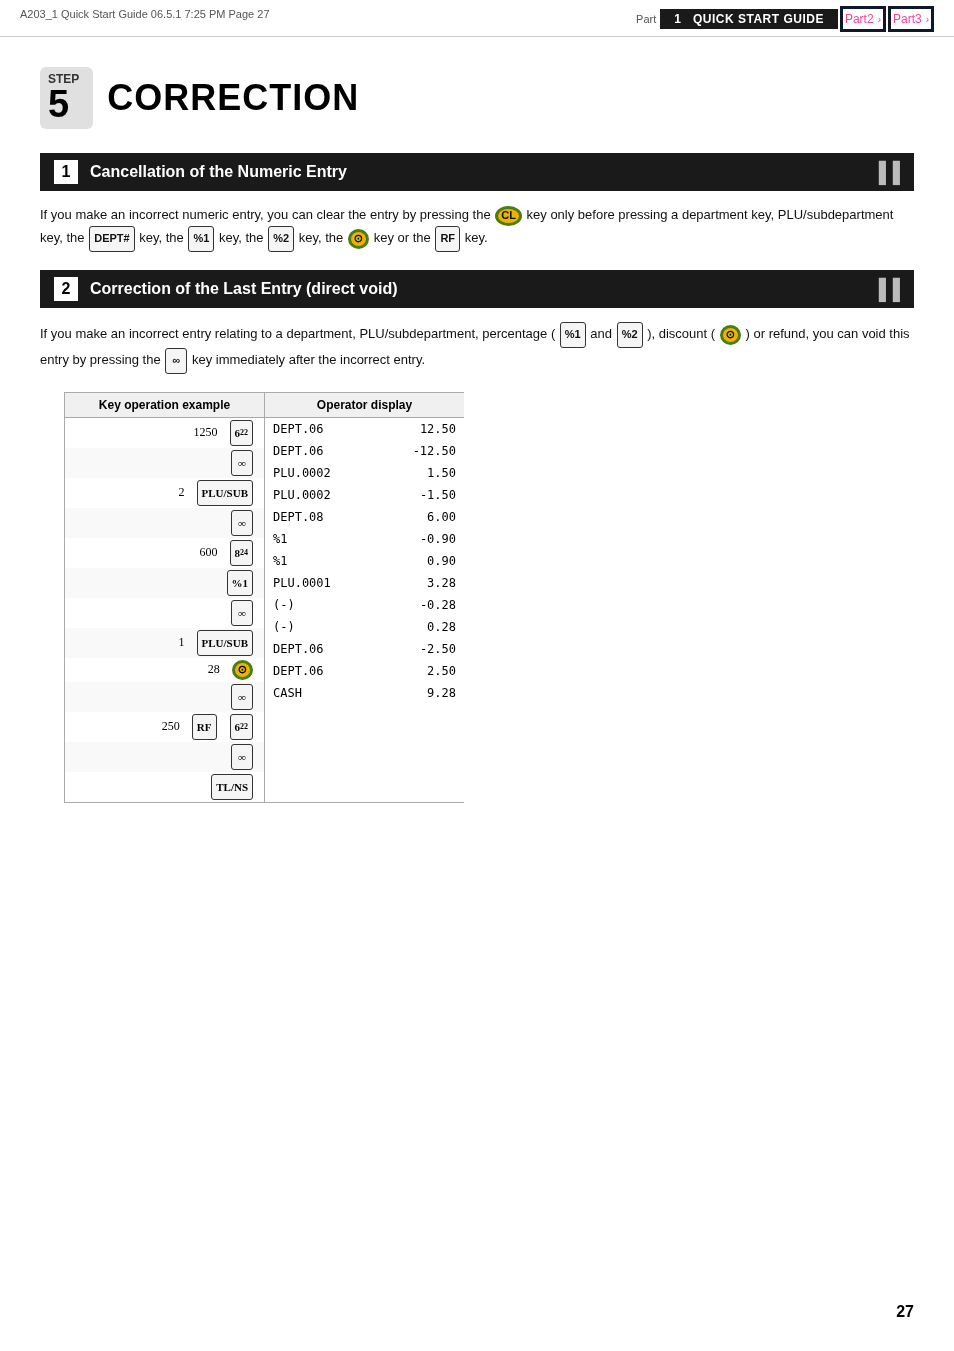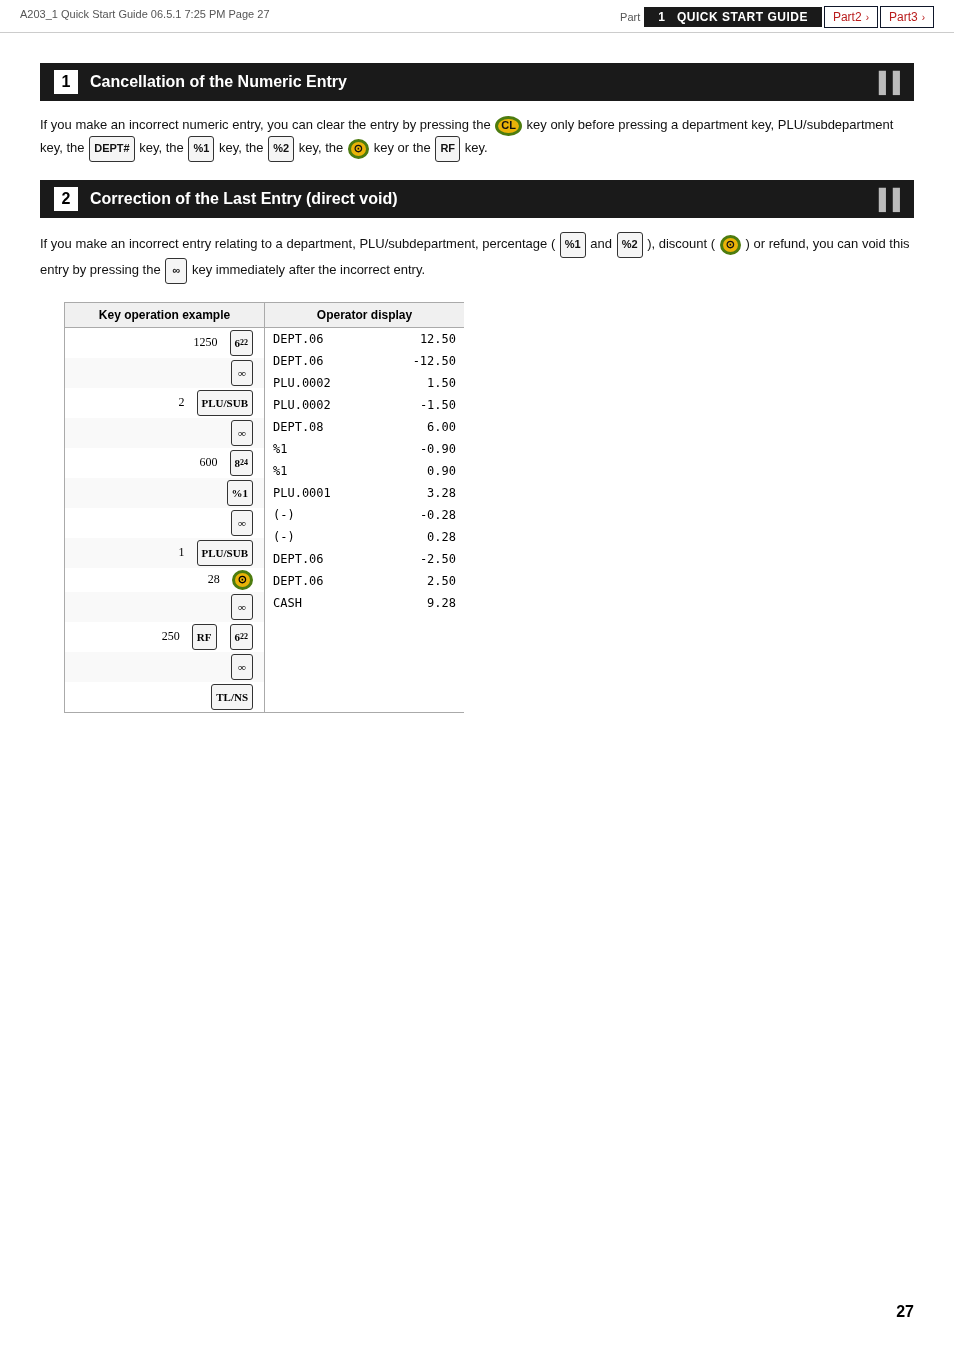--- a/index.html
+++ b/index.html
@@ -39,25 +39,25 @@
       background: #1a1a1a;
       color: #fff;
       padding: 3px 14px;
       font-weight: bold;
       font-size: 12px;
       letter-spacing: 0.5px;
     }
     .nav-tab-part {
       display: flex;
       align-items: center;
-      padding: 3px 8px;
-      font-size: 12px;
-      border: 1px solid #0f172a;
+      padding: 3px 2px;
+      font-size: 12px;
+      border: 3px solid #0f172a;
       margin-left: 2px;
-      color: #b91c1c;
+      color: #ec4899;
     }
     .nav-tab-part .arrow {
       margin-left: 4px;
       font-size: 10px;
     }
     .nav-tab-label {
       font-size: 11px;
       color: #555;
       margin-right: 4px;
     }
@@ -272,20 +272,29 @@
     </div>
     <div class="nav-tab-part">
       <span>Part3</span>
       <span class="arrow">›</span>
     </div>
   </div>
 </div>
 
 <div class="main-content">
 
+  <div class="step-header">
+    <div class="step-box">
+      <div>
+        <div class="step-label">STEP</div>
+        <div class="step-number">5</div>
+      </div>
+    </div>
+    <div class="step-title">CORRECTION</div>
+  </div>
 
   <div class="section-header">
     <div class="section-number">1</div>
     <div class="section-title">Cancellation of the Numeric Entry</div>
     <div class="section-icon">▐▐</div>
   </div>
 
   <div class="body-text">
     If you make an incorrect numeric entry, you can clear the entry by pressing the
     <span class="key-circle">CL</span>

